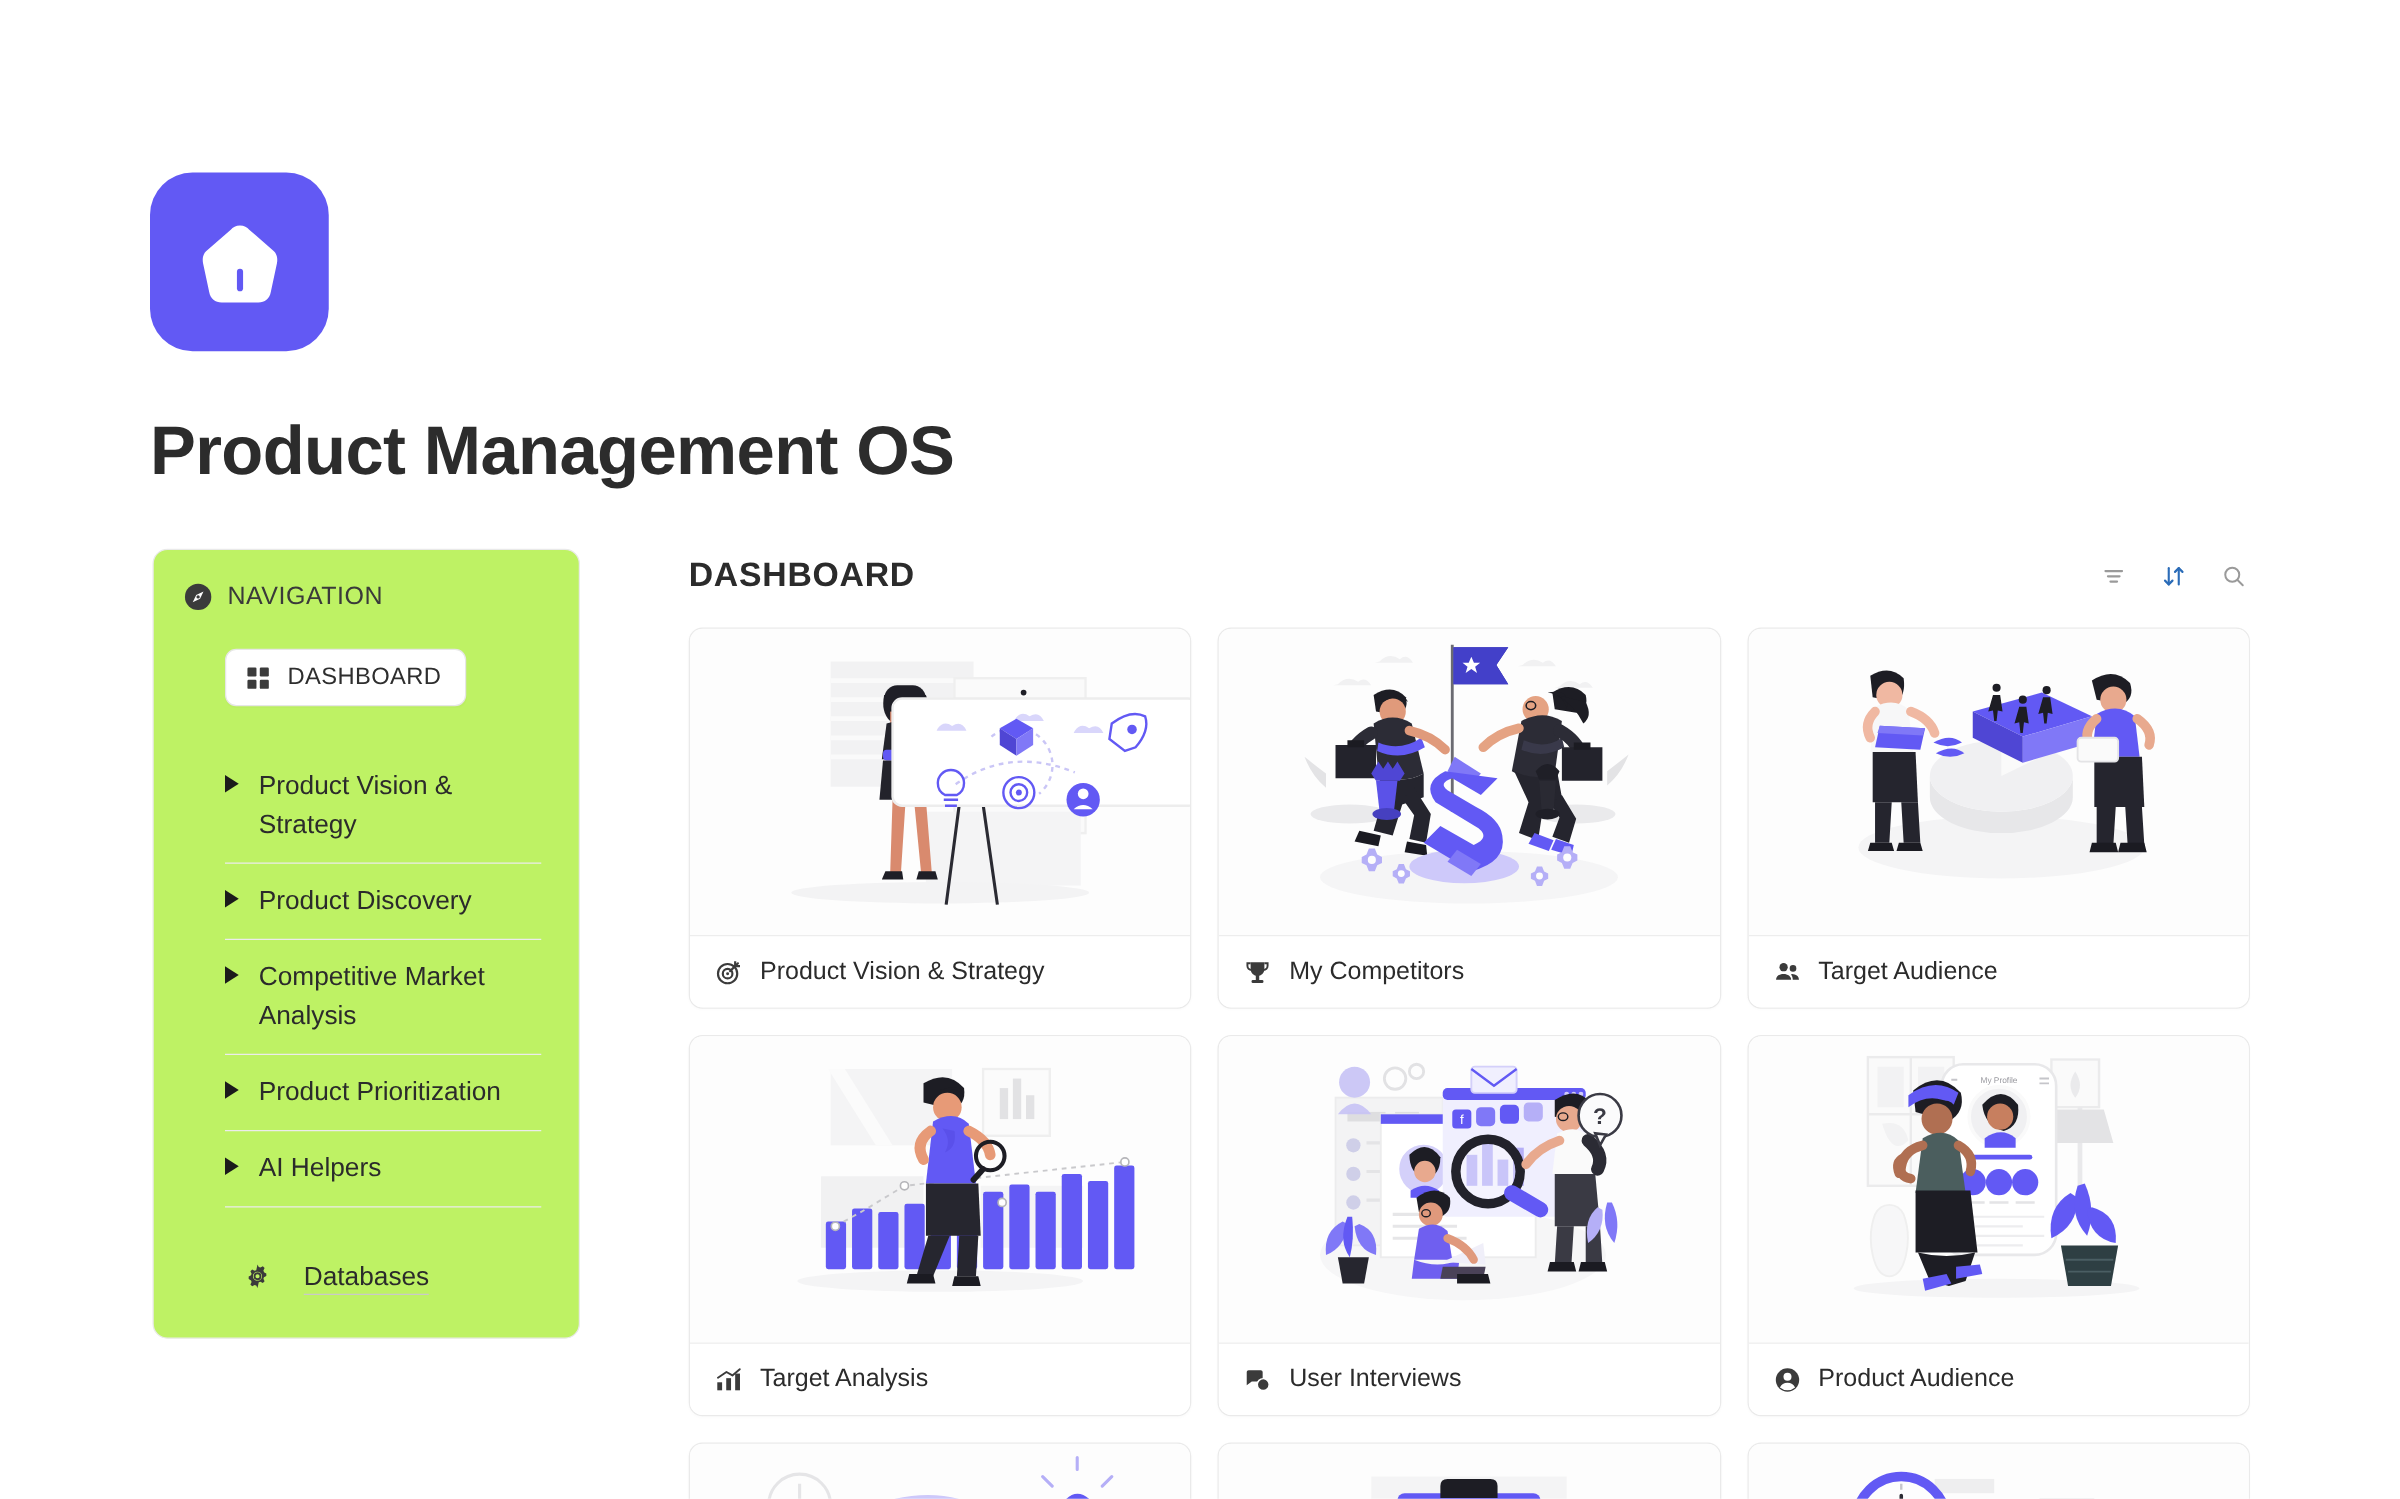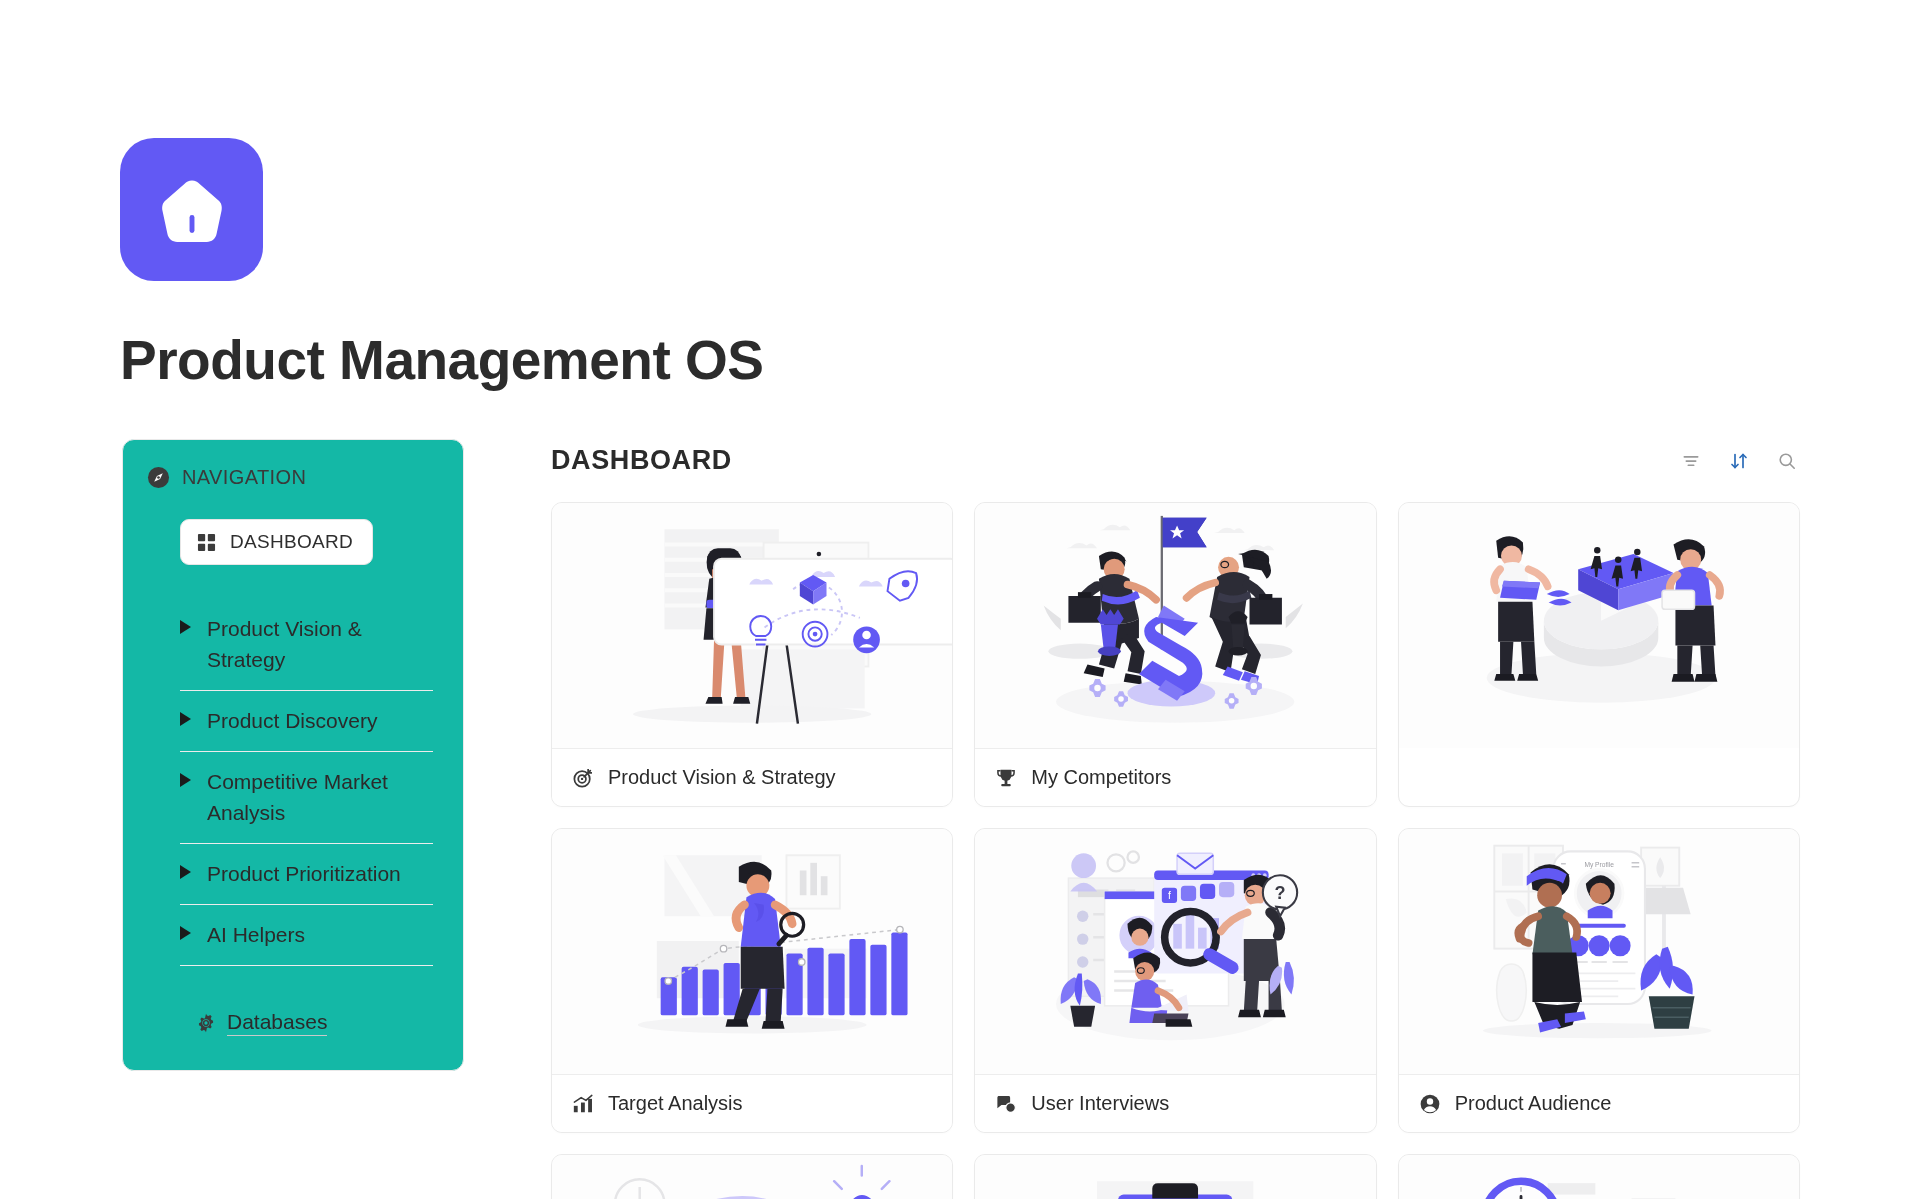--- a/index.html
+++ b/index.html
@@ -54,21 +54,21 @@
     padding-left: 122px;
     margin-top: 47px;
   }
 
   
   .sidebar {
     width: 342px;
     flex: 0 0 342px;
     border: 1px solid #e9e9e9;
     border-radius: 12px;
-    background: #14b8a6;
+    background: #bef264;
     padding: 26px 30px 34px 24px;
   }
 
   .nav-header {
     display: flex;
     align-items: center;
     gap: 12px;
     margin-bottom: 30px;
   }
 
@@ -123,22 +123,21 @@
 
   .nav-item .label {
     font-size: 21px;
     line-height: 31px;
     color: #2b2b2b;
     max-width: 200px;
   }
 
   .db-row {
     display: flex;
-    align-items: center;
-    gap: 10px;
+    gap: 26px;
     margin-top: 44px;
     margin-left: 48px;
     cursor: pointer;
   }
 
   .db-row .label {
     font-size: 21px;
     color: #2b2b2b;
     border-bottom: 1px solid #c9c9c9;
     padding-bottom: 1px;
@@ -516,20 +515,29 @@
                 <path d="M292 68 q18 -10 32 2 l4 34 h-40z" fill="#6259f4"></path>
                 <path d="M290 104 h40 l2 42 h-42z" fill="#25252e"></path>
                 <path d="M292 146 h16 l-2 32 h-14z M316 146 h14 l2 32 h-14z" fill="#25252e"></path>
                 <path d="M288 176 h20 l2 8 h-24z M312 176 h20 l2 8 h-24z" fill="#1b1b22"></path>
                 <path d="M326 72 q14 10 10 22" stroke="#e8a98e" stroke-width="8" fill="none" stroke-linecap="round"></path>
                 <path d="M292 72 q-12 10 -6 22" stroke="#e8a98e" stroke-width="8" fill="none" stroke-linecap="round"></path>
                 <rect x="276" y="88" width="34" height="20" rx="3" fill="#fafafa" stroke="#e4e4e6" stroke-width="1.6"></rect>
               </g>
             </svg>
           </div>
+          <div class="card-foot">
+            <svg class="card-icon" viewBox="0 0 24 24">
+              <circle cx="8.6" cy="7.4" r="3.6" fill="#3b3b3b"></circle>
+              <circle cx="16.8" cy="8.4" r="2.9" fill="#3b3b3b"></circle>
+              <path d="M2 18.4c0-3.3 3-5.2 6.6-5.2s6.6 1.9 6.6 5.2z" fill="#3b3b3b"></path>
+              <path d="M16 13.4c3.2.2 6 1.8 6 5h-5.4c0-1.9-.6-3.6-1.6-4.7z" fill="#3b3b3b"></path>
+            </svg>
+            <span class="label">Target Audience</span>
+          </div>
         </div>
 
         <div class="card">
           <div class="card-thumb">
             <svg viewBox="0 0 420 250">
               <ellipse cx="210" cy="202" rx="120" ry="9" fill="#f4f4f5"></ellipse>
               <rect x="110" y="114" width="86" height="60" fill="#f1f1f2"></rect>
               <rect x="244" y="122" width="86" height="52" fill="#f4f4f5"></rect>
               <rect x="118" y="24" width="102" height="64" fill="#f4f4f5"></rect>
               <path d="M130 24 l40 64 h-14 l-40 -64z" fill="#fbfbfb"></path>

